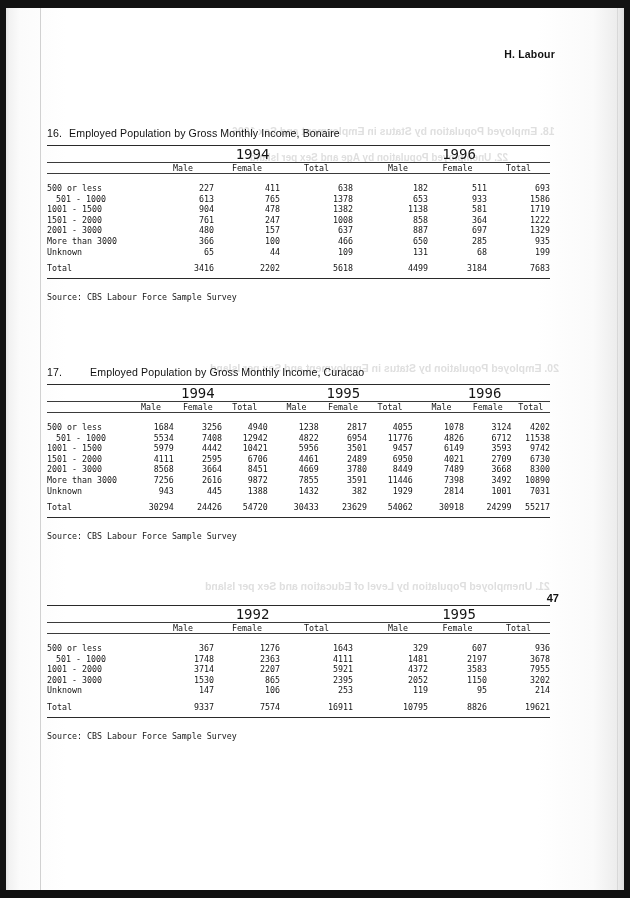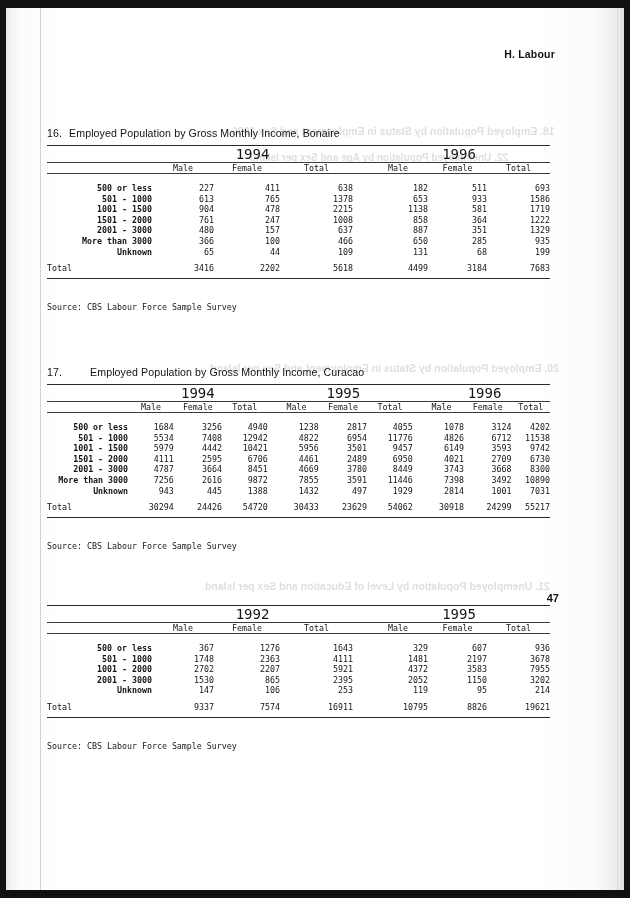--- a/index.html
+++ b/index.html
@@ -147,37 +147,36 @@
   .headrow td {
     text-align: center;
     padding: 4px 0 4px 0;
   }
   .datarow td {
     text-align: right;
     padding: 0.4px 0;
     line-height: 10.6px;
   }
   .datarow td.lbl {
-    text-align: right;
+    text-align: left;
     padding-left: 0;
-    font-weight: bold;
   }
   .totalrow td {
     text-align: right;
     padding-top: 1px;
     padding-bottom: 2px;
     line-height: 11px;
   }
   .totalrow td.lbl { text-align: left; }
 
   .src {
     font-family: "DejaVu Sans Mono", "Liberation Mono", monospace;
     font-size: 8.3px;
     color: #171717;
-    margin-top: 23px;
+    margin-top: 13px;
     white-space: nowrap;
   }
 
   .indent1 { padding-left: 9px !important; }
 </style>
 </head>
 <body>
 
 <div id="scan">
 
@@ -263,21 +262,21 @@
               <td>1378</td>
               <td></td>
               <td>653</td>
               <td>933</td>
               <td>1586</td>
             </tr>
             <tr class="datarow">
               <td class="lbl">1001 - 1500</td>
               <td>904</td>
               <td>478</td>
-              <td>2215</td>
+              <td>1382</td>
               <td></td>
               <td>1138</td>
               <td>581</td>
               <td>1719</td>
             </tr>
             <tr class="datarow">
               <td class="lbl">1501 - 2000</td>
               <td>761</td>
               <td>247</td>
               <td>1008</td>
@@ -286,21 +285,21 @@
               <td>364</td>
               <td>1222</td>
             </tr>
             <tr class="datarow">
               <td class="lbl">2001 - 3000</td>
               <td>480</td>
               <td>157</td>
               <td>637</td>
               <td></td>
               <td>887</td>
-              <td>351</td>
+              <td>697</td>
               <td>1329</td>
             </tr>
             <tr class="datarow">
               <td class="lbl">More than 3000</td>
               <td>366</td>
               <td>100</td>
               <td>466</td>
               <td></td>
               <td>650</td>
               <td>285</td>
@@ -454,29 +453,29 @@
               <td>4461</td>
               <td>2489</td>
               <td>6950</td>
               <td></td>
               <td>4021</td>
               <td>2709</td>
               <td>6730</td>
             </tr>
             <tr class="datarow">
               <td class="lbl">2001 - 3000</td>
-              <td>4787</td>
+              <td>8568</td>
               <td>3664</td>
               <td>8451</td>
               <td></td>
               <td>4669</td>
               <td>3780</td>
               <td>8449</td>
               <td></td>
-              <td>3743</td>
+              <td>7489</td>
               <td>3668</td>
               <td>8300</td>
             </tr>
             <tr class="datarow">
               <td class="lbl">More than 3000</td>
               <td>7256</td>
               <td>2616</td>
               <td>9872</td>
               <td></td>
               <td>7855</td>
@@ -487,21 +486,21 @@
               <td>3492</td>
               <td>10890</td>
             </tr>
             <tr class="datarow">
               <td class="lbl">Unknown</td>
               <td>943</td>
               <td>445</td>
               <td>1388</td>
               <td></td>
               <td>1432</td>
-              <td>497</td>
+              <td>382</td>
               <td>1929</td>
               <td></td>
               <td>2814</td>
               <td>1001</td>
               <td>7031</td>
             </tr>
           </tbody>
         <tbody>
           <tr class="spacer-s">
               <td colspan="12"></td>
@@ -593,21 +592,21 @@
               <td>1748</td>
               <td>2363</td>
               <td>4111</td>
               <td></td>
               <td>1481</td>
               <td>2197</td>
               <td>3678</td>
             </tr>
             <tr class="datarow">
               <td class="lbl">1001 - 2000</td>
-              <td>2702</td>
+              <td>3714</td>
               <td>2207</td>
               <td>5921</td>
               <td></td>
               <td>4372</td>
               <td>3583</td>
               <td>7955</td>
             </tr>
             <tr class="datarow">
               <td class="lbl">2001 - 3000</td>
               <td>1530</td>

